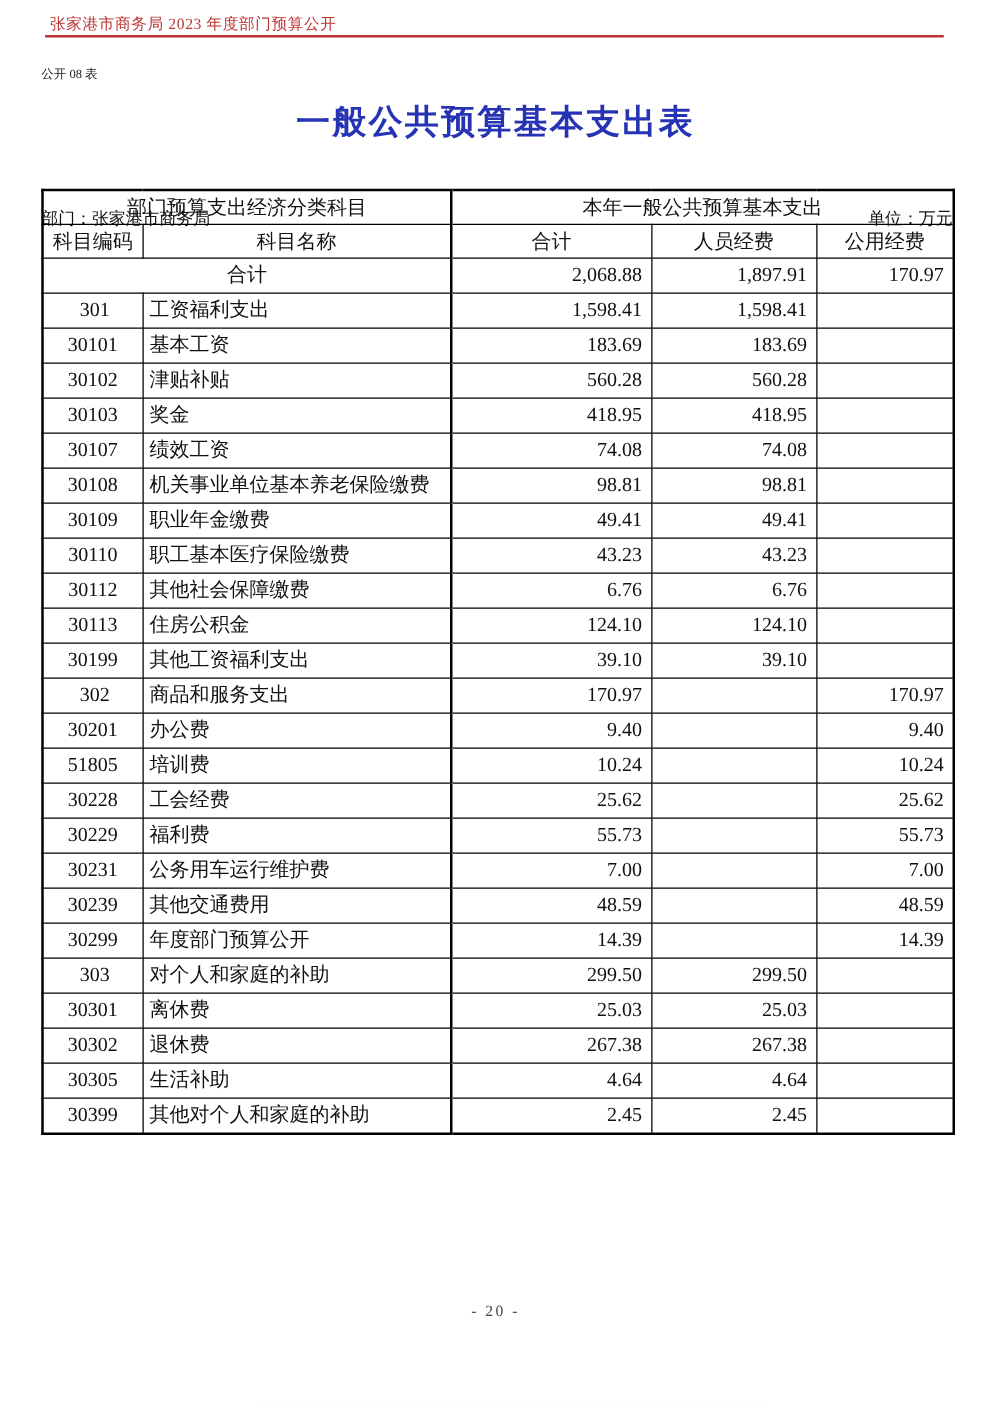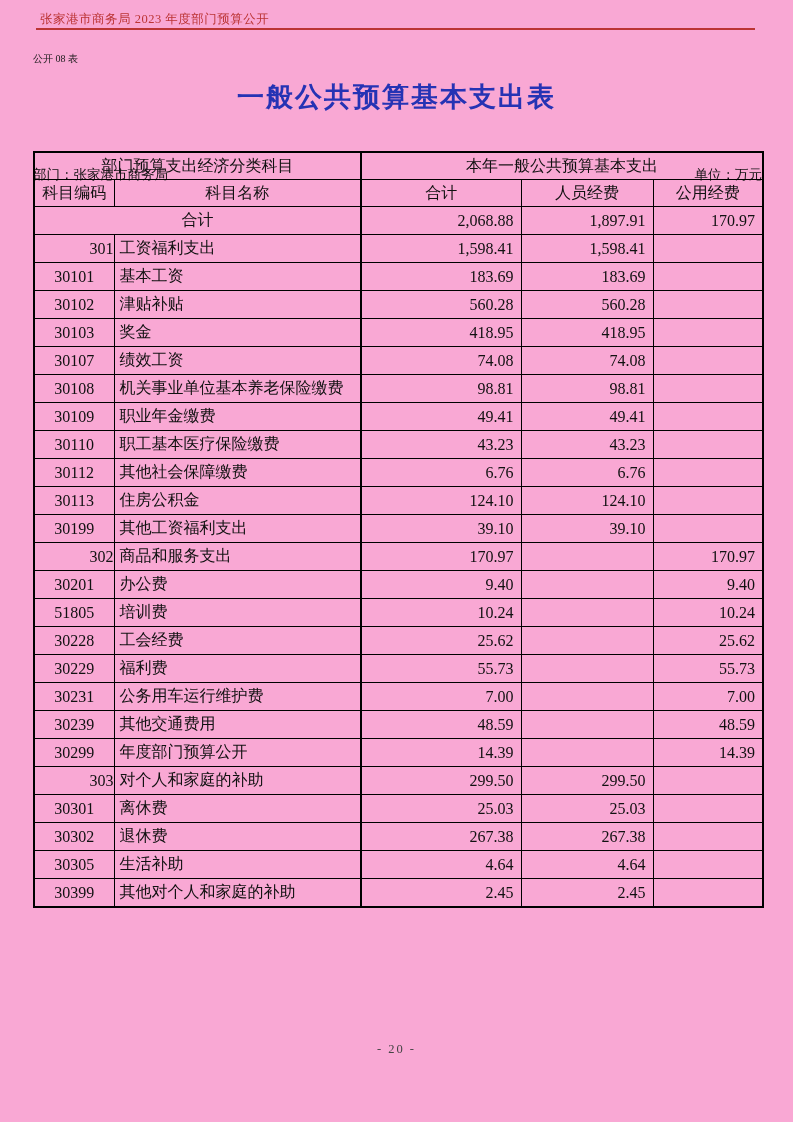--- a/index.html
+++ b/index.html
@@ -5,21 +5,21 @@
   html, body { margin: 0; padding: 0; }
   body {
     font-family: "Liberation Serif", "DejaVu Serif", serif;
     background: #e8e8e8;
   }
   .page {
     position: relative;
     width: 793px;
     height: 1122px;
     margin: 0 auto;
-    background: #f9a8d4;
+    background: #ffffff;
     overflow: hidden;
   }
   .doc-header {
     position: absolute;
     left: 40px;
     top: 11px;
     font-size: 12.5px;
     letter-spacing: 0.5px;
     white-space: nowrap;
   }
@@ -73,21 +73,21 @@
     border: 1px solid #000;
     padding: 0;
     font-weight: normal;
     overflow: hidden;
     white-space: nowrap;
   }
   .budget-table thead th { height: 26px; text-align: center; }
   .budget-table tbody td { height: 27px; }
   .mid { border-left: 2px solid #000 !important; }
   td.code { text-align: center; }
-  tr.level-1 td.code { text-align: right; padding-left: 3px; }
+  tr.level-1 td.code { text-align: center; padding-left: 3px; }
   td.name { text-align: left; padding-left: 5px; }
   td.num { text-align: right; padding-right: 7px; }
   td.total-label { text-align: center; }
   .page-footer {
     position: absolute;
     left: 0;
     top: 1042px;
     width: 100%;
     text-align: center;
     font-size: 12.5px;

